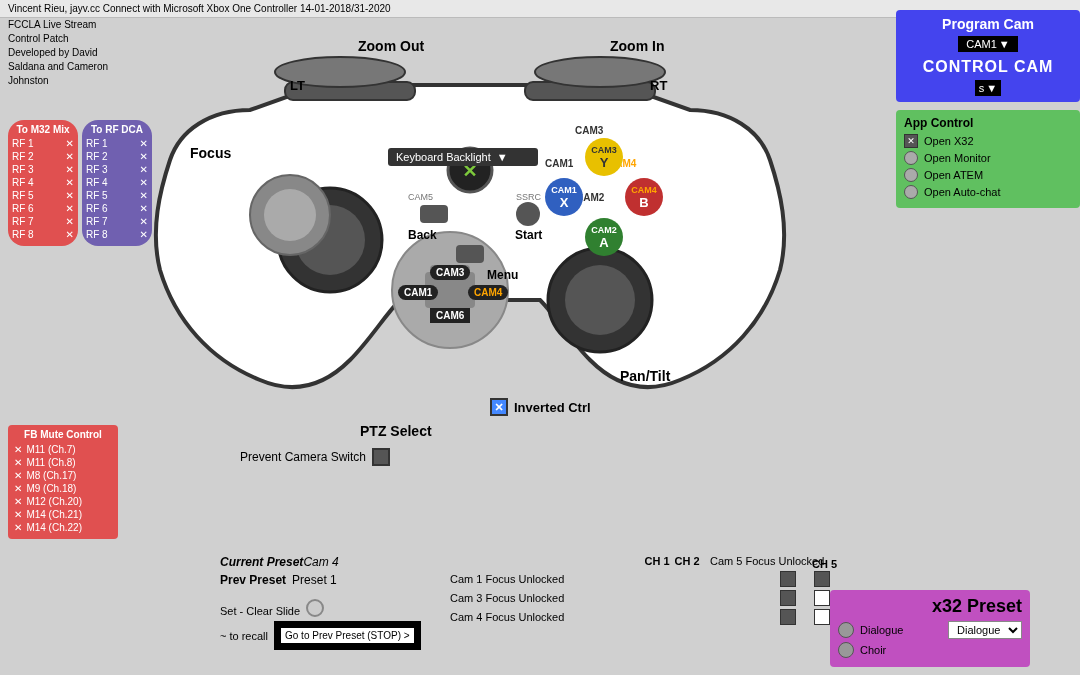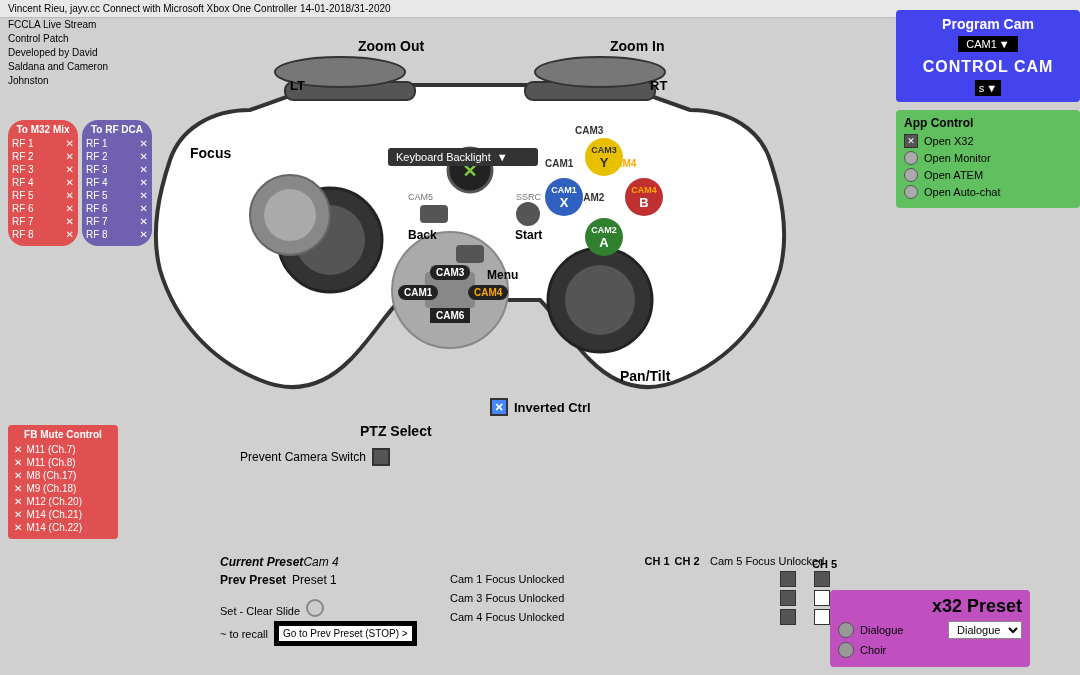--- a/index.html
+++ b/index.html
@@ -153,21 +153,21 @@
     }
     .recall-row {
       display: flex;
       align-items: center;
       gap: 6px;
       margin-top: 4px;
       font-size: 11px;
     }
     .go-prev-btn {
       background: white;
-      border: 5px solid #000000;
+      border: 7px solid #000000;
       font-size: 10px;
       padding: 2px 4px;
       cursor: pointer;
     }
 
     .focus-row {
       display: flex;
       align-items: center;
       gap: 4px;
       margin-bottom: 3px;

